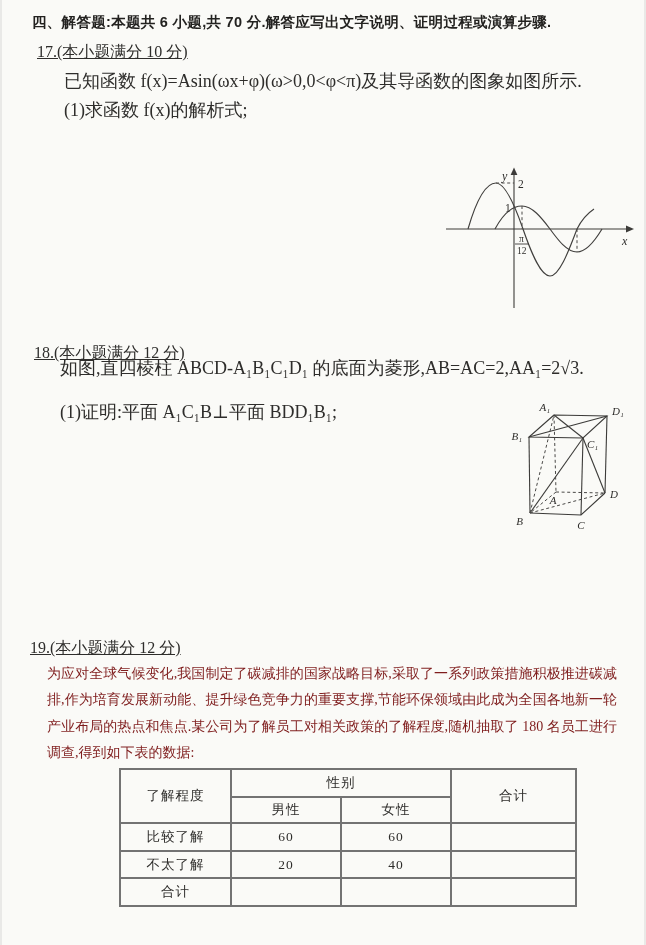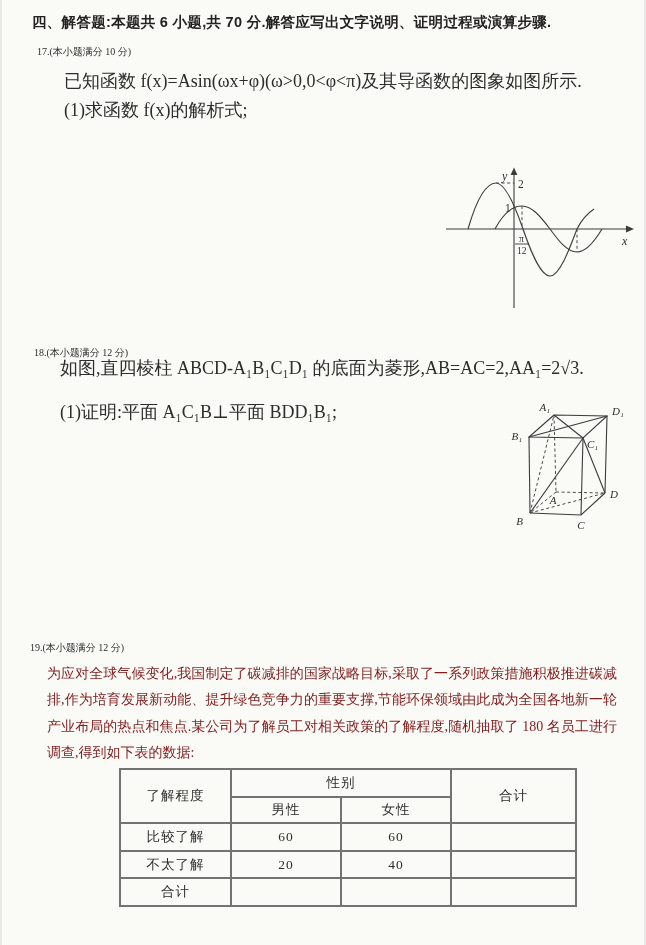--- a/index.html
+++ b/index.html
@@ -9,21 +9,21 @@
     font-family:"Liberation Serif","DejaVu Serif",serif;
     color:#2e2d2b;
   }
   .hdr{
     position:absolute;top:13px;left:30px;width:600px;
     font-family:"Liberation Sans","DejaVu Sans",sans-serif;
     font-weight:700;font-size:14.5px;letter-spacing:.3px;color:#232220;
     white-space:nowrap;
   }
   .line{position:absolute;white-space:nowrap;font-size:18px;line-height:18px;}
-  .qtitle{font-size:10px;}
+  .qtitle{font-size:16px;text-decoration:underline;}
   .para{
     position:absolute;font-size:14px;line-height:26.3px;
     text-align:justify;color:#7f1d1d;
   }
   .fig{position:absolute;}
   .fig svg{display:block;}
   .ax{stroke:#3c3b39;stroke-width:1.1;fill:none;}
   .thin{stroke:#3c3b39;stroke-width:0.9;fill:none;}
   .curve{stroke:#403f3d;stroke-width:1.15;fill:none;}
   .dash{stroke:#4a4947;stroke-width:1;fill:none;stroke-dasharray:3,2.6;}

